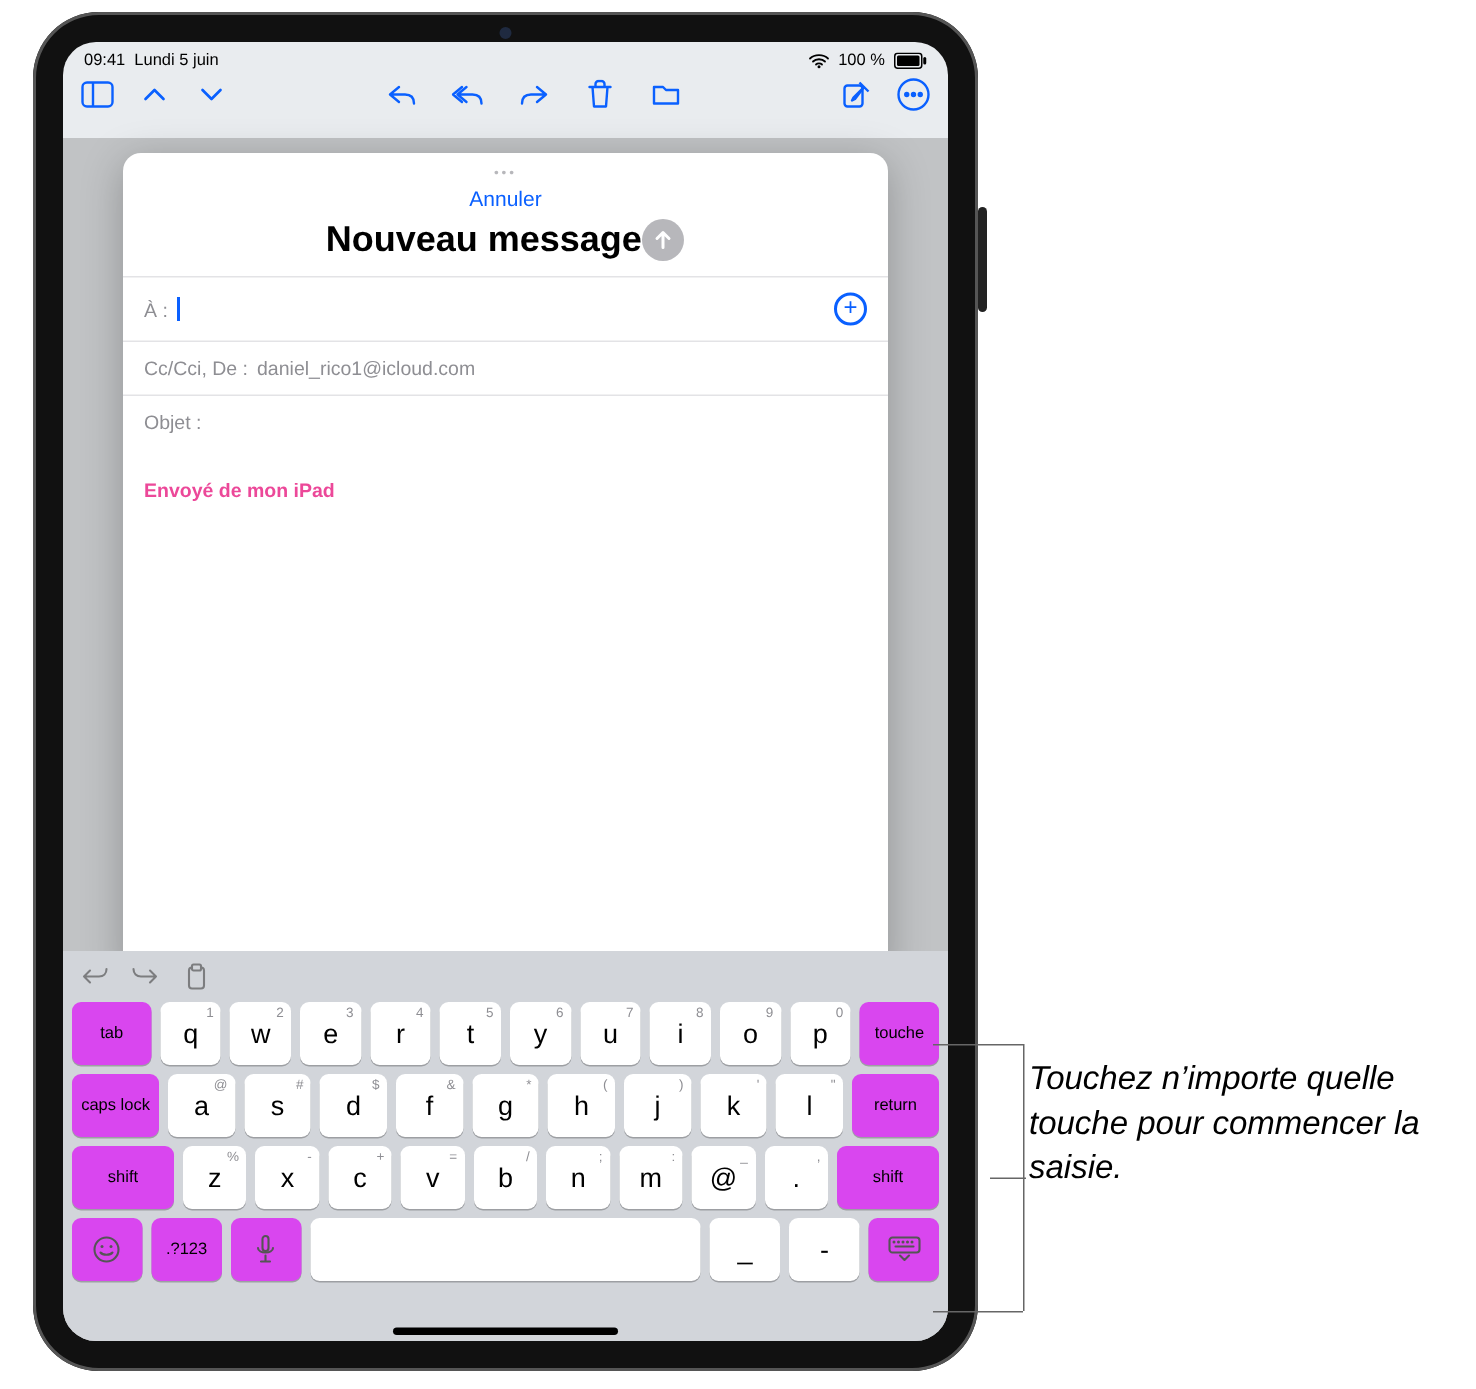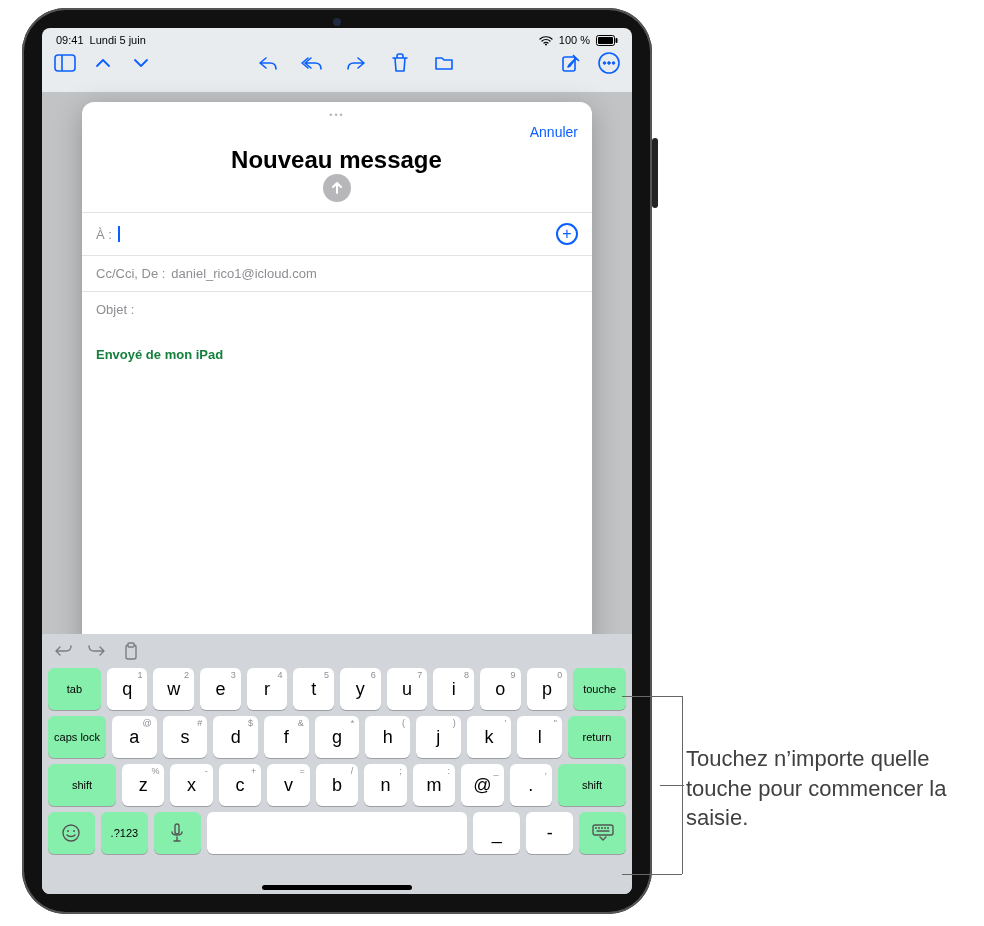--- a/index.html
+++ b/index.html
@@ -17,21 +17,21 @@
   }
   .device::after { 
     content: ""; position: absolute; right: -6px; top: 130px; width: 6px; height: 70px;
     background: #222; border-radius: 3px;
   }
   .camera-dot {
     position: absolute; top: 10px; left: 50%; transform: translateX(-50%);
     width: 8px; height: 8px; background: #1f2a40; border-radius: 50%;
   }
   .screen {
-    width: 100%; height: 100%; background: #e9ecef; border-radius: 8px;
+    width: 100%; height: 100%; background: #e9ecef; border-radius: 22px;
     position: relative; overflow: hidden;
   }
 
   
   .status-bar {
     display: flex; justify-content: space-between; align-items: center;
     padding: 6px 14px 2px 14px; font-size: 11px; color: #000;
   }
   .status-left { display: flex; gap: 6px; font-weight: 500; }
   .status-right { display: flex; align-items: center; gap: 6px; font-size: 11px; }
@@ -56,28 +56,27 @@
   
   .compose-sheet {
     position: absolute; left: 40px; right: 40px; top: 74px; height: 550px;
     background: #fff; border-radius: 12px; box-shadow: 0 6px 28px rgba(0,0,0,0.25);
     display: flex; flex-direction: column;
   }
   .sheet-grabber {
     align-self: center; margin-top: 8px; color: #b7b7bb; font-size: 9px; letter-spacing: 2px;
   }
   .sheet-top {
-    display: flex; align-items: center; justify-content: flex-end;
+    display: flex; align-items: center; justify-content: center;
     padding: 4px 14px 0 14px;
   }
   .cancel-btn { color: #0a60ff; font-size: 14px; }
   .sheet-title-row {
     display: flex; align-items: center; justify-content: center;
     padding: 6px 15px 10px 14px;
-    flex-direction: column;
   }
   .sheet-title { font-size: 24px; font-weight: 700; color: #000; }
   .send-btn {
     width: 28px; height: 28px; border-radius: 50%; background: #b7b7bb;
     display: flex; align-items: center; justify-content: center;
   }
   .send-btn svg { stroke: #fff; fill: #fff; }
   .field-row {
     display: flex; align-items: center; padding: 10px 14px; border-top: 1px solid #e3e3e6;
     font-size: 13px; gap: 6px;
@@ -87,55 +86,55 @@
   .field-value { color: #8e8e93; text-align: center; }
   .add-contact {
     width: 22px; height: 22px; border-radius: 50%; border: 2px solid #0a60ff;
     color: #0a60ff; display: flex; align-items: center; justify-content: center;
     font-size: 16px; font-weight: 300;
   }
   .cursor-bar {
     display: inline-block; width: 2px; height: 16px; background: #0a60ff;
     vertical-align: middle;
   }
-  .body-area { padding: 20px 14px; font-size: 13px; font-weight: 600; color: #15803d; }
+  .body-area { padding: 20px 14px; font-size: 13px; font-weight: 600; color: #ec4899; }
 
   
   .keyboard {
     position: absolute; left: 0; right: 0; bottom: 0; height: 260px;
     background: #d2d5da;
     display: flex; flex-direction: column;
   }
   .kb-predict {
     display: flex; gap: 12px; align-items: center; padding: 6px 10px 4px 10px;
   }
   .pred-btn { width: 22px; height: 22px; opacity: .6; display:flex;align-items:center;justify-content:center;}
   .kb-rows { flex: 1; display: flex; flex-direction: column; gap: 6px; padding: 2px 6px 4px 6px; }
   .kb-row { display: flex; gap: 6px; }
   .key {
     flex: 1; background: #fff; border-radius: 6px; height: 42px;
     display: flex; flex-direction: column; align-items: center; justify-content: center;
     font-size: 18px; color: #000; box-shadow: 0 1px 0 rgba(0,0,0,.25);
     position: relative;
   }
   .key .sup { position: absolute; top: 2px; right: 5px; font-size: 9px; color: #8e8e93; }
-  .key.mod { background: #86efac; font-size: 11px; flex: 1.3; color:#000; }
+  .key.mod { background: #d946ef; font-size: 11px; flex: 1.3; color:#000; }
   .key.mod.small-text { font-size: 11px; }
   .key.shift { flex: 1.6; }
   .key.space { flex: 5; }
   .key.w-narrow { flex: 0.9; }
   .home-indicator {
     position: absolute; bottom: 4px; left: 50%; transform: translateX(-50%);
     width: 150px; height: 5px; background: #000; border-radius: 3px;
   }
 
   
   .callout {
-    position: absolute; left: 686px; top: 744px; width: 282px;
-    font-size: 22px; line-height: 1.35; color: #404040;
+    position: absolute; left: 686px; top: 704px; width: 282px;
+    font-size: 22px; line-height: 1.35; color: #000000; font-style: italic;
   }
   .callout-line {
     position: absolute; left: 622px; width: 60px; height: 1px; background: #666;
   }
   .callout-line.top { top: 696px; }
   .callout-line.bot { top: 874px; }
   .callout-vline {
     position: absolute; left: 682px; top: 696px; width: 1px; height: 178px; background: #666;
   }
   .callout-hline {

